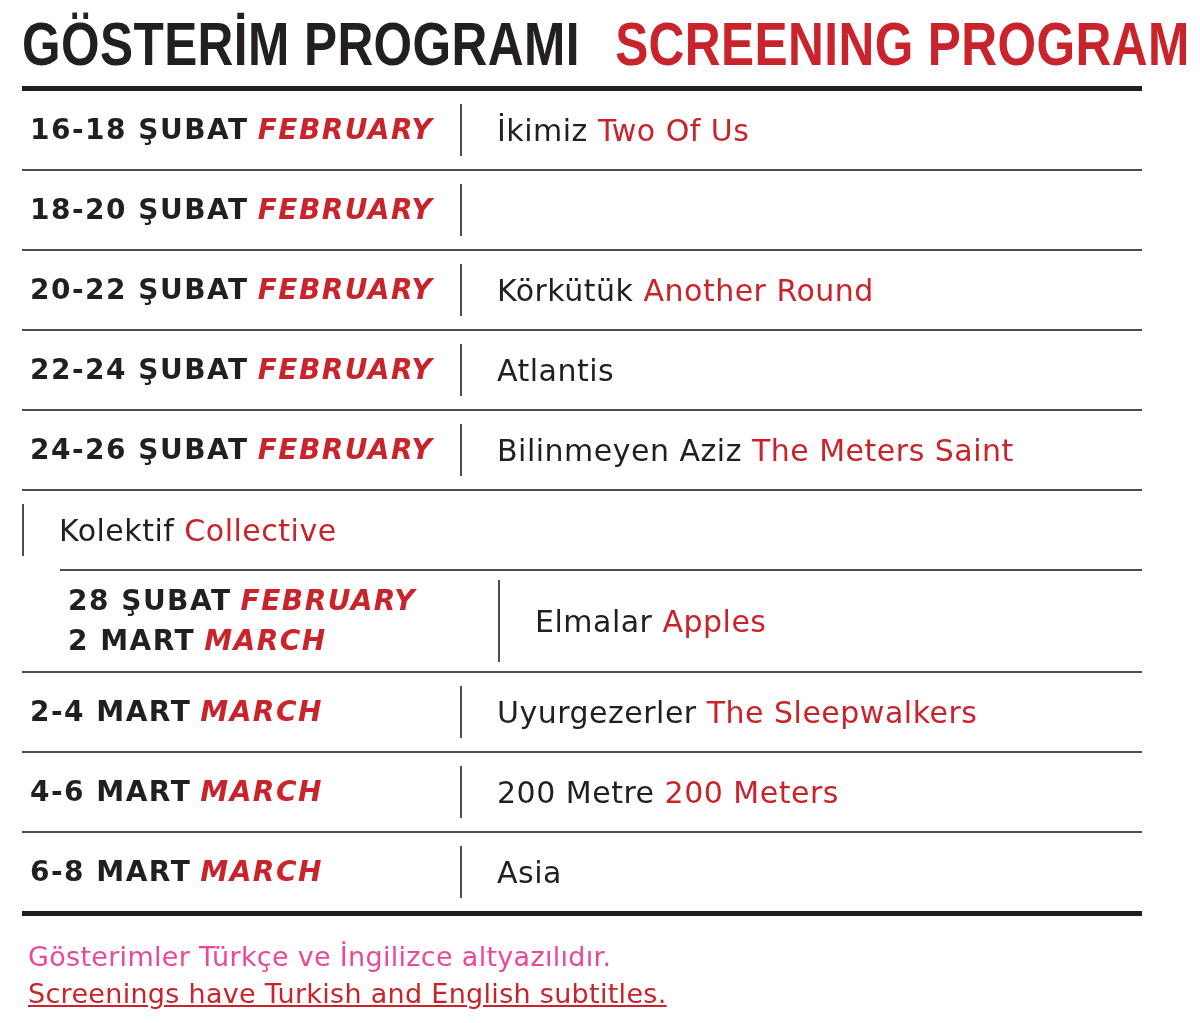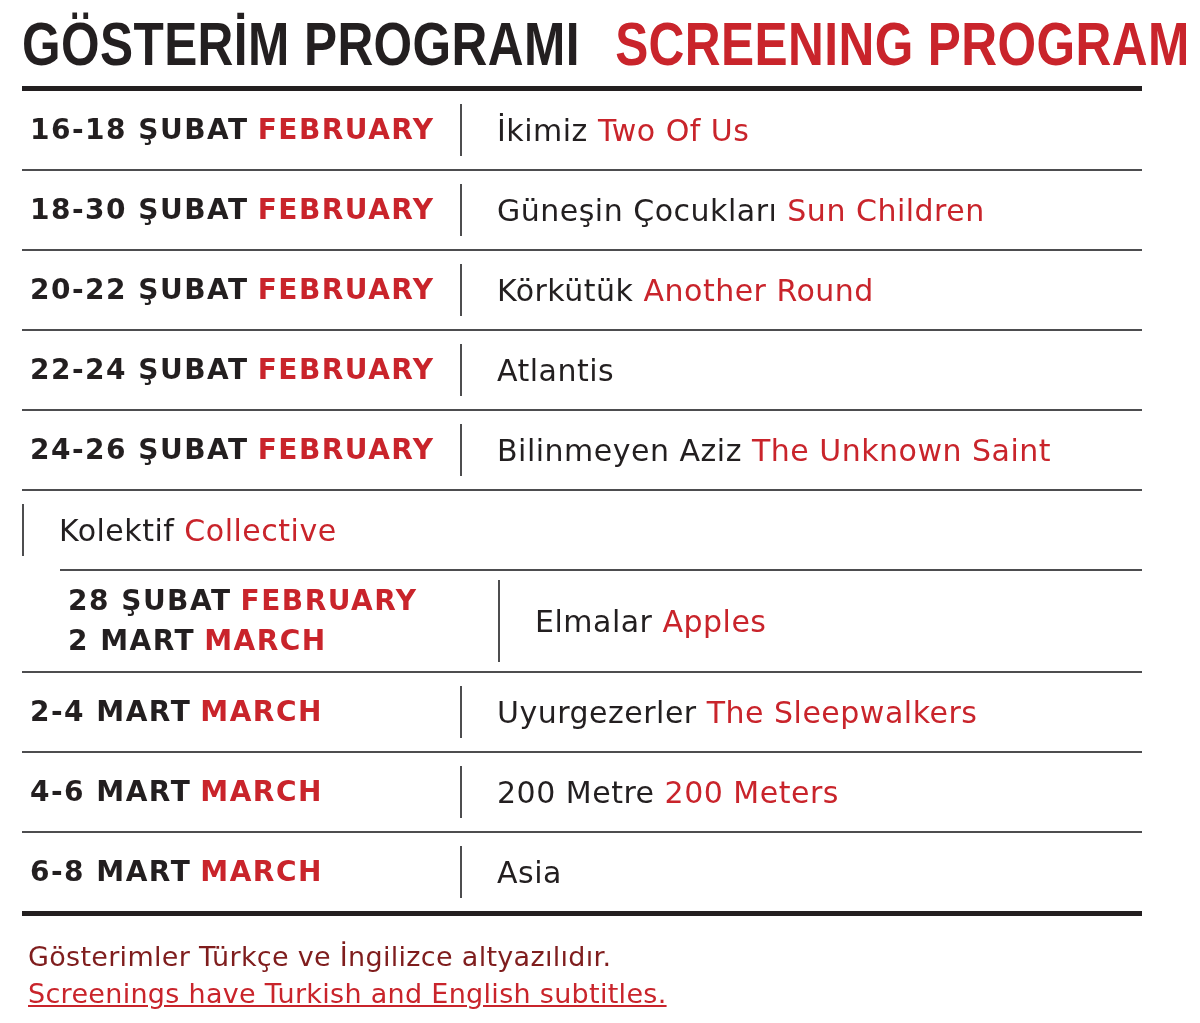--- a/index.html
+++ b/index.html
@@ -53,21 +53,21 @@
     flex: 0 0 438px;
     box-sizing: border-box;
     padding-left: 8px;
     font-weight: bold;
     font-size: 28px;
     letter-spacing: 1.5px;
     line-height: 40px;
     color: #231f20;
     white-space: nowrap;
   }
-  .d-en { color: #c9242b; margin-left: 9px; }
+  .d-en { color: #c9242b; margin-left: 9px; font-style: italic; }
 
   .vline {
     flex: 0 0 2px;
     width: 2px;
     height: 52px;
     background: #4d4d4f;
   }
   .row.tall .vline { height: 82px; }
 
   .cell-title {
@@ -82,21 +82,21 @@
   .t-en { color: #c9242b; margin-left: 10px; }
 
   
   .footer {
     margin-top: 22px;
     padding-left: 6px;
     font-size: 27px;
     letter-spacing: 0.3px;
     line-height: 37px;
   }
-  .footer-tr { color: #7f1d1d; }
+  .footer-tr { color: #ec4899; }
   .footer-en { color: #c9242b; text-decoration: underline; }
 </style>
 </head>
 <body>
 
 <div class="page">
 
   <header class="header">
     <div class="header-inner">
       <span class="title-tr">GÖSTERİM PROGRAMI</span><span class="title-en">SCREENING PROGRAM</span>
@@ -109,26 +109,23 @@
           <div><span class="d-tr">16-18 ŞUBAT</span><span class="d-en">FEBRUARY</span></div>
         </div>
     <div class="vline"></div>
     <div class="cell-title">
       <span class="t-tr">İkimiz</span><span class="t-en">Two Of Us</span>
     </div>
   </div>
 
   <div class="row">
     <div class="cell-date">
-          <div><span class="d-tr">18-30 ŞUBAT</span><span class="d-en">FEBRUARY</span></div>
-        </div>
-    <div class="vline"></div>
-    <div class="cell-title">
-      <span class="t-tr">Güneşin Çocukları</span><span class="t-en">Sun Children</span>
-    </div>
+          <div><span class="d-tr">18-20 ŞUBAT</span><span class="d-en">FEBRUARY</span></div>
+        </div>
+    <div class="vline"></div>
   </div>
 
   <div class="row">
     <div class="cell-date">
           <div><span class="d-tr">20-22 ŞUBAT</span><span class="d-en">FEBRUARY</span></div>
         </div>
     <div class="vline"></div>
     <div class="cell-title">
       <span class="t-tr">Körkütük</span><span class="t-en">Another Round</span>
     </div>
@@ -143,21 +140,21 @@
       <span class="t-tr">Atlantis</span>
     </div>
   </div>
 
   <div class="row">
     <div class="cell-date">
           <div><span class="d-tr">24-26 ŞUBAT</span><span class="d-en">FEBRUARY</span></div>
         </div>
     <div class="vline"></div>
     <div class="cell-title">
-      <span class="t-tr">Bilinmeyen Aziz</span><span class="t-en">The Unknown Saint</span>
+      <span class="t-tr">Bilinmeyen Aziz</span><span class="t-en">The Meters Saint</span>
     </div>
   </div>
 
   <div class="row">
     <div class="vline"></div>
     <div class="cell-title">
       <span class="t-tr">Kolektif</span><span class="t-en">Collective</span>
     </div>
   </div>
 

